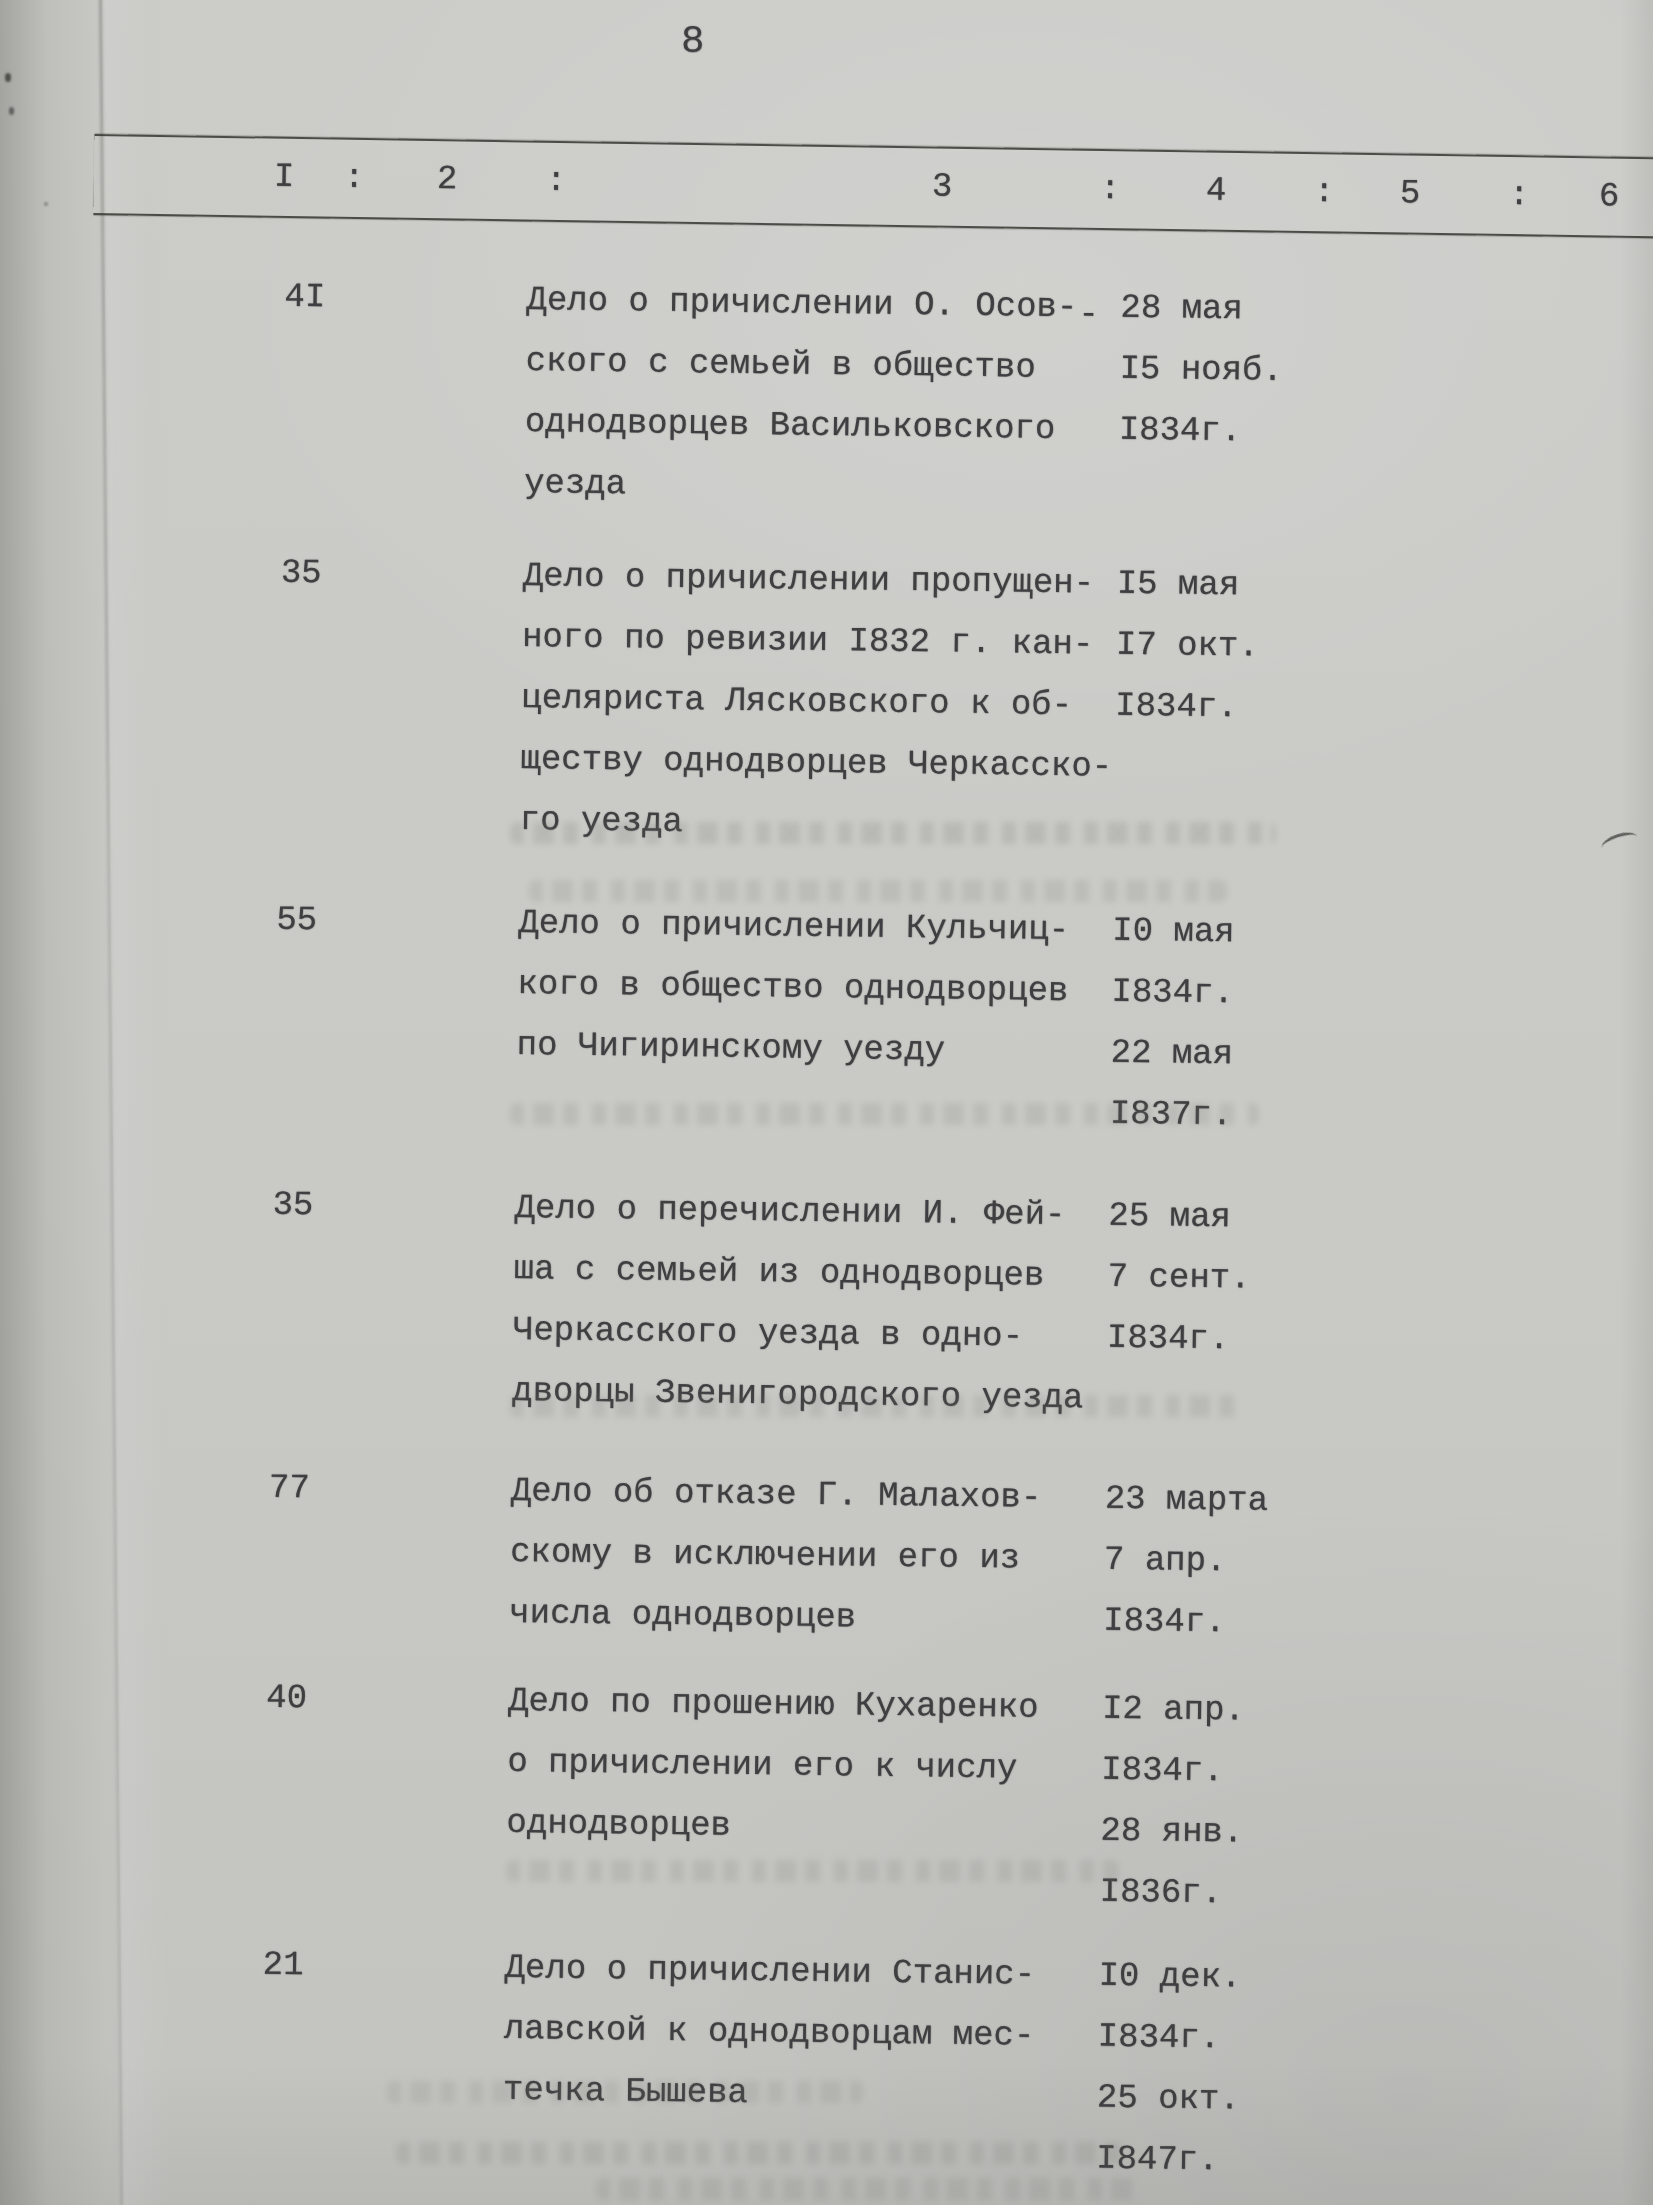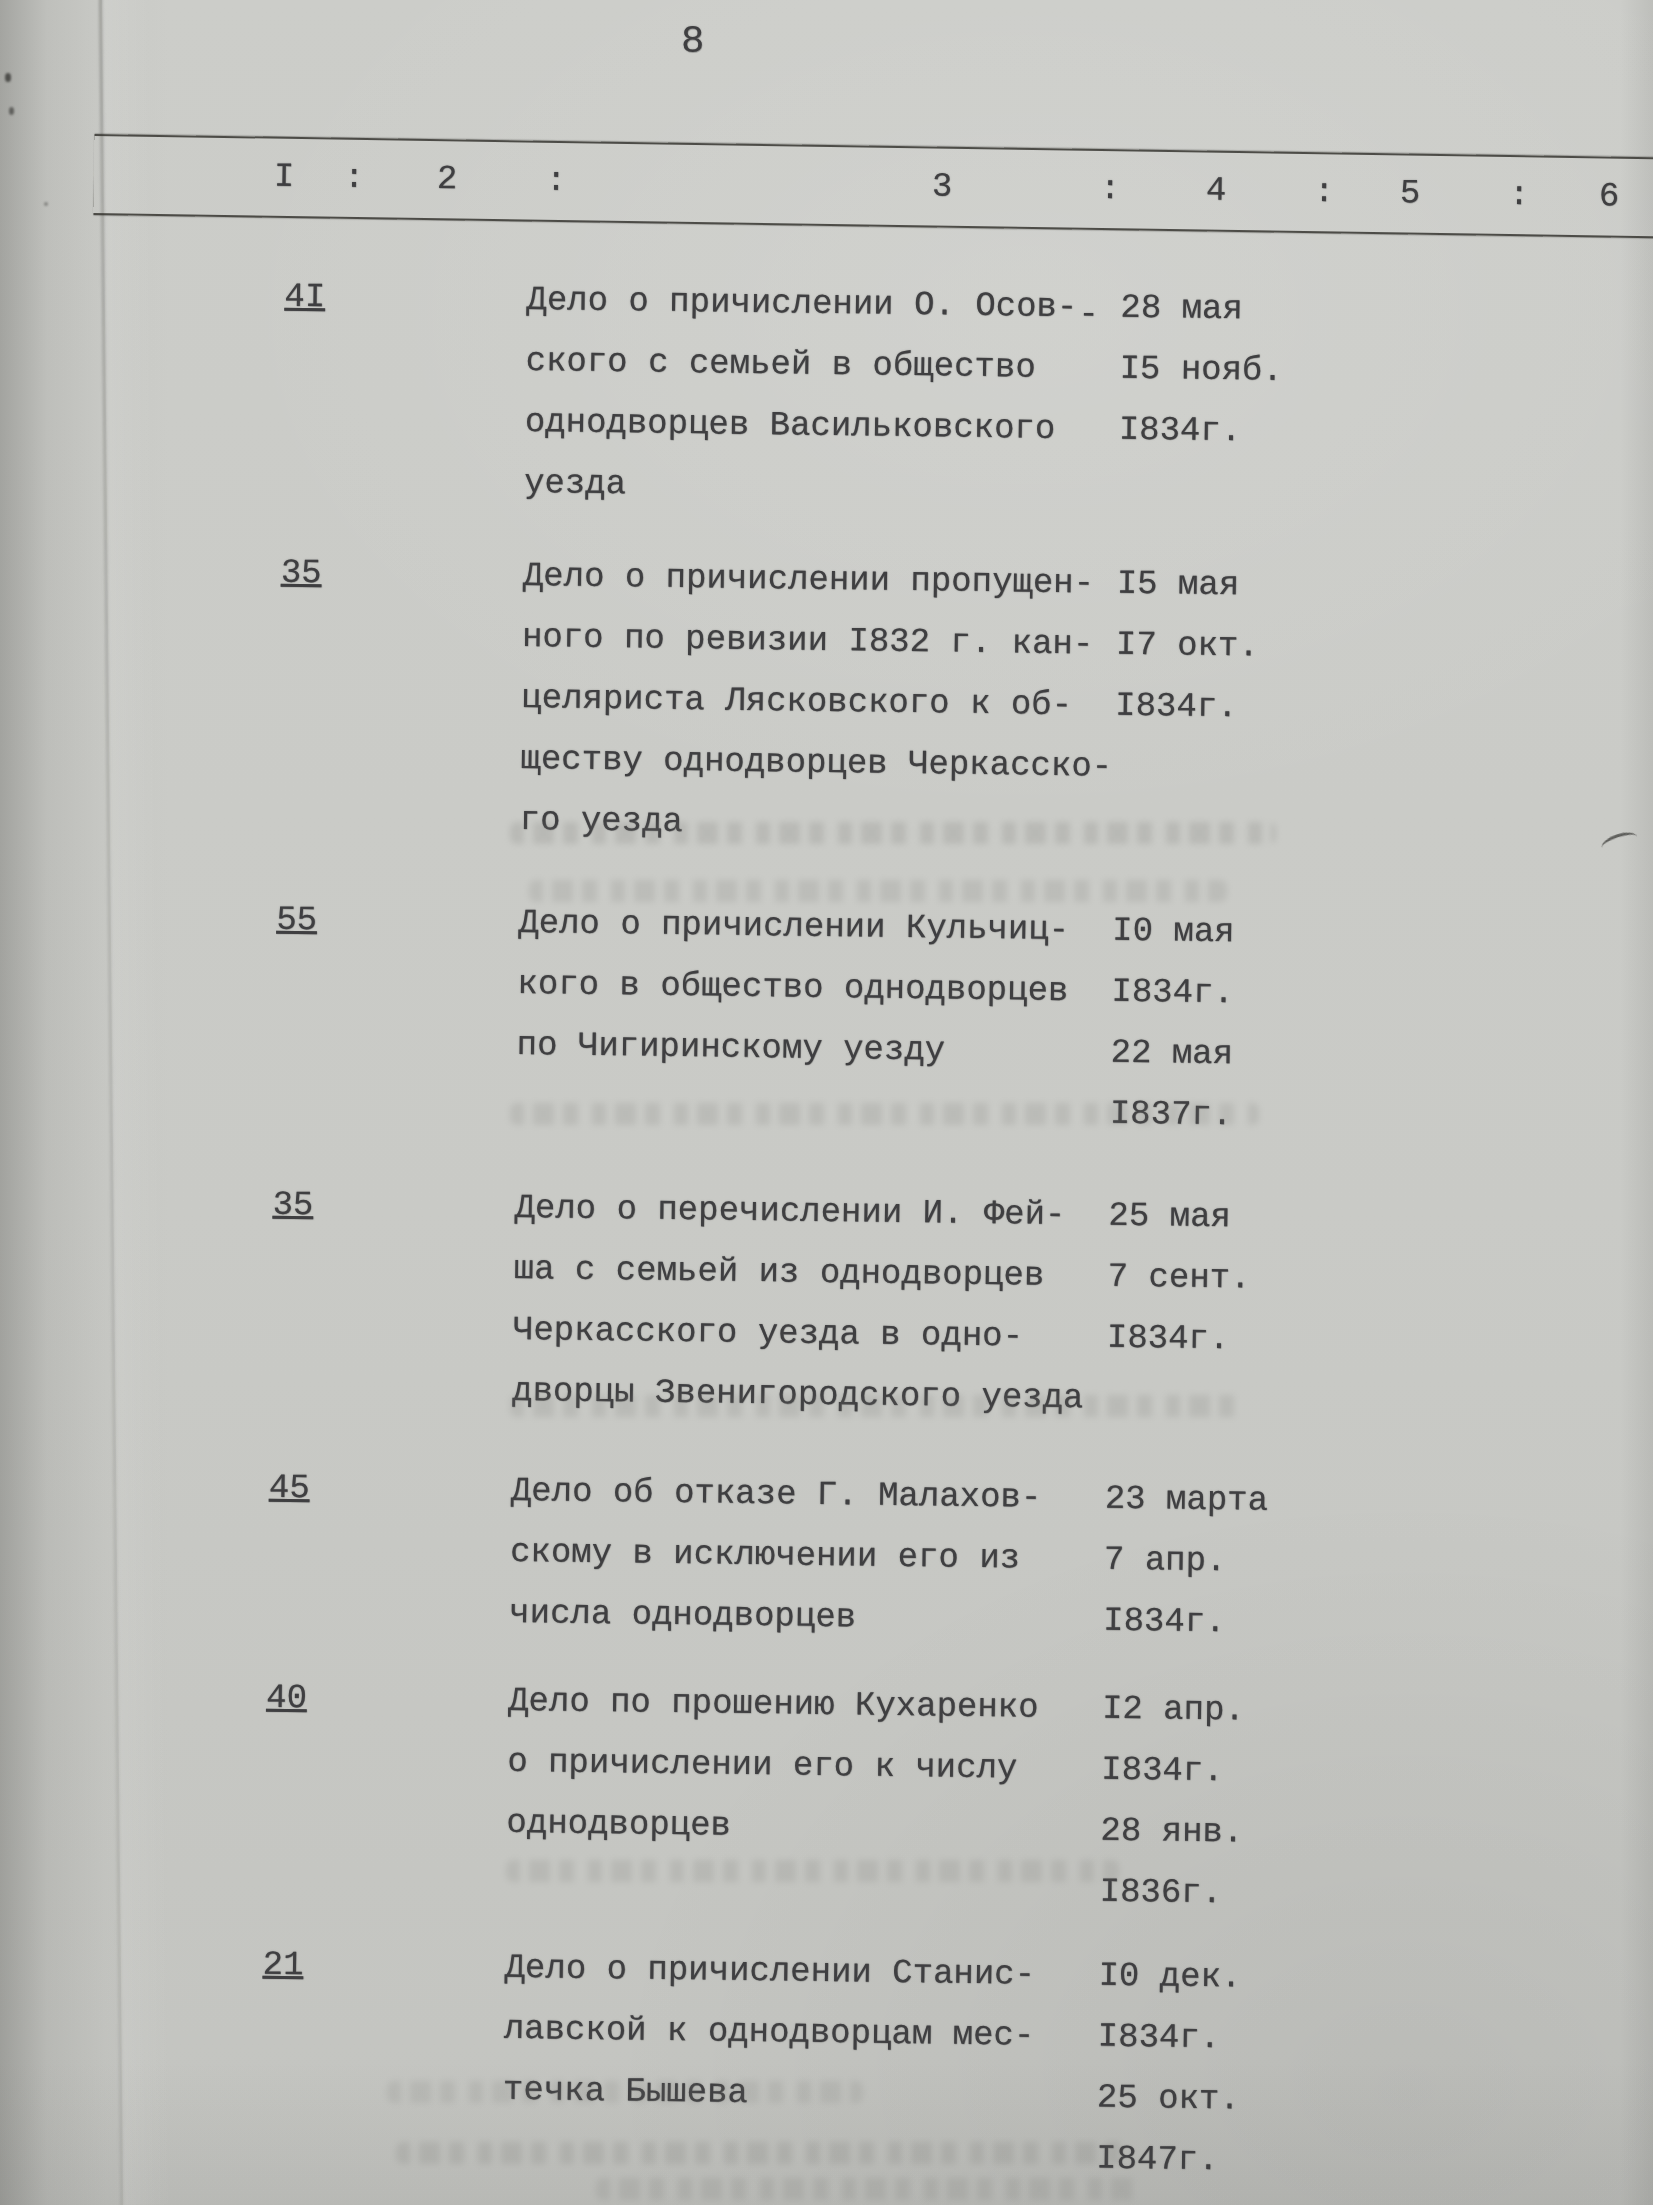--- a/index.html
+++ b/index.html
@@ -43,21 +43,21 @@
   }
   .hcell{position:absolute;top:10.2px;font-size:34px;line-height:56px;white-space:nowrap;}
   .hc0{left:180px}.hc1{left:250px}.hc2{left:343px}.hc3{left:452px}.hc4{left:838px}
   .hc5{left:1006px}.hc6{left:1112px}.hc7{left:1220px}.hc8{left:1306px}.hc9{left:1415px}.hc10{left:1505px}
 
   
   .content{position:absolute;left:0;top:0;width:1654px;height:2205px;
     transform:rotate(0.75deg);transform-origin:527px 255px;}
   .row{position:absolute;left:0;width:1654px;font-size:34px;}
   .r0{top:270px}.r1{top:546px}.r2{top:893px}.r3{top:1178px}.r4{top:1461px}.r5{top:1671px}.r6{top:1938px}
-  .no{position:absolute;left:285px;top:0;line-height:61px;text-decoration:underline;}
+  .no{position:absolute;left:285px;top:0;line-height:61px;}
   .desc{position:absolute;left:527px;top:0;}
   .dates{position:absolute;left:1121px;top:0;}
   .line{height:61px;line-height:61px;white-space:nowrap;}
 
   
   .stray-dash{position:absolute;left:1079px;top:277px;font-size:34px;line-height:61px;}
 
   
   .speck{position:absolute;background:#4e4e4b;border-radius:50%;filter:blur(0.9px);}
   .sp1{left:5.1px;top:73px;width:6px;height:9.4px;}
@@ -169,21 +169,21 @@
         <div class="line tw">дворцы Звенигородского уезда</div>
       </div>
       <div class="dates">
         <div class="line tw">25 мая</div>
         <div class="line tw">7 сент.</div>
         <div class="line tw">I834г.</div>
       </div>
     </div>
 
     <div class="row r4">
-      <div class="no tw">45</div>
+      <div class="no tw">77</div>
       <div class="desc">
         <div class="line tw">Дело об отказе Г. Малахов-</div>
         <div class="line tw">скому в исключении его из</div>
         <div class="line tw">числа однодворцев</div>
       </div>
       <div class="dates">
         <div class="line tw">23 марта</div>
         <div class="line tw">7 апр.</div>
         <div class="line tw">I834г.</div>
       </div>

